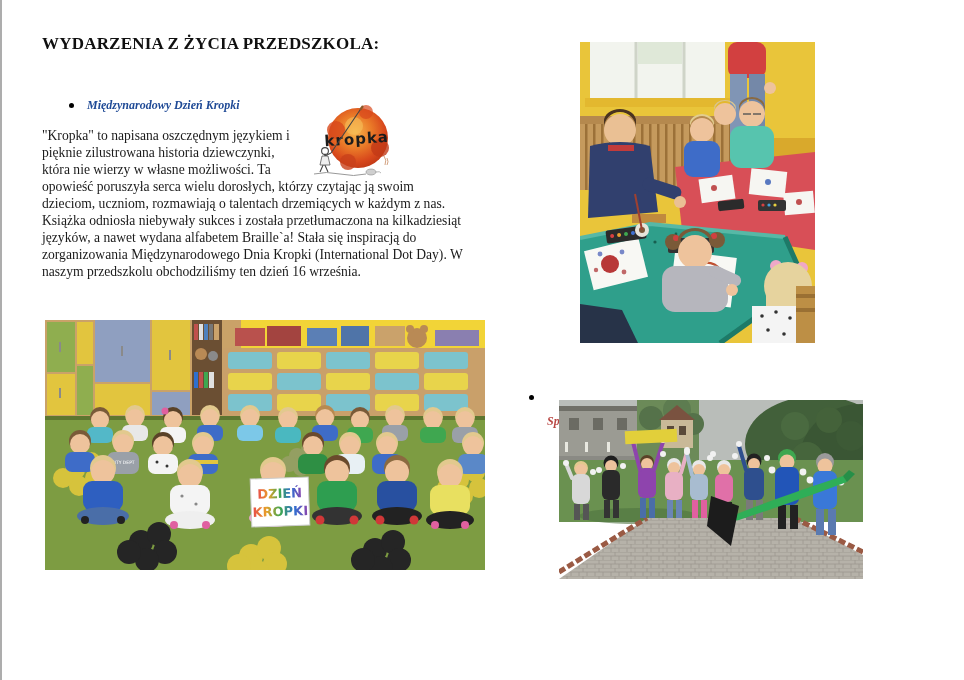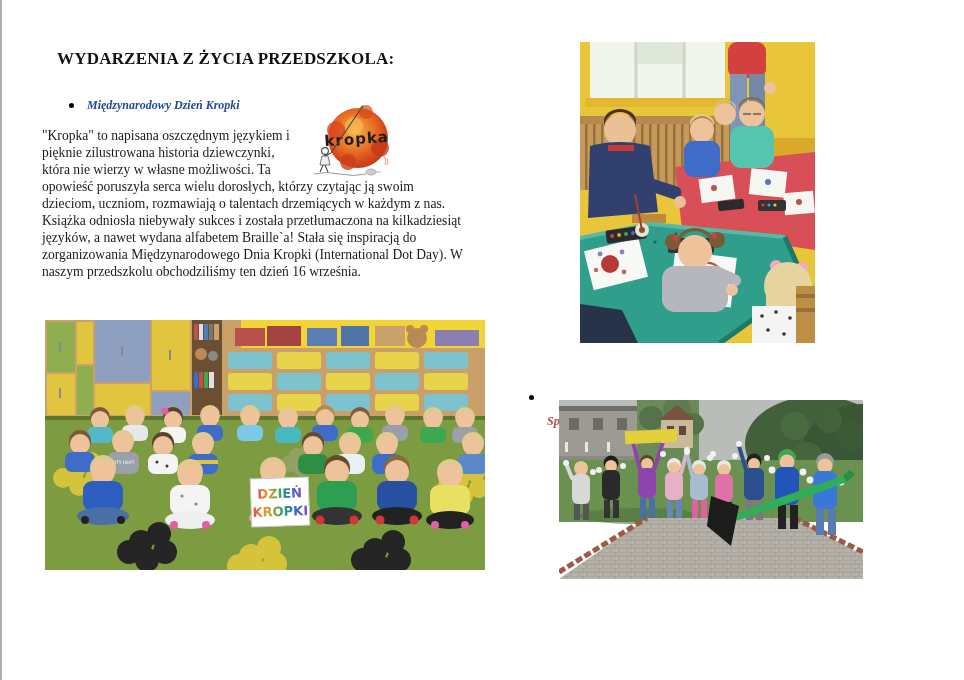--- a/index.html
+++ b/index.html
@@ -3,21 +3,21 @@
 <meta charset="utf-8">
 <style>
   html,body{margin:0;padding:0;}
   body{
     width:964px;height:680px;background:#ffffff;position:relative;overflow:hidden;
     font-family:"Liberation Serif","DejaVu Serif",serif;
     border-left:2px solid #adadad;box-sizing:border-box;
   }
   .page{position:absolute;inset:0;}
   .title{
-    position:absolute;left:40px;top:34px;margin:15px;
+    position:absolute;left:40px;top:34px;margin:0;
     font-size:17px;font-weight:bold;color:#101010;letter-spacing:.2px;
   }
   .bullet-row{position:absolute;display:flex;align-items:center;}
   .bullet-row .dot{width:5px;height:5px;border-radius:50%;background:#000;margin-right:13px;flex:0 0 auto;}
   .ev-label{font-size:12px;font-weight:bold;font-style:italic;}
   .ev1{left:67px;top:98px;}
   .ev2{left:527px;top:366px;}
   .accent-blue{color:#1F4A96;}
   .accent-red{color:#B94743;margin-top:48px;}
   .body-text{

